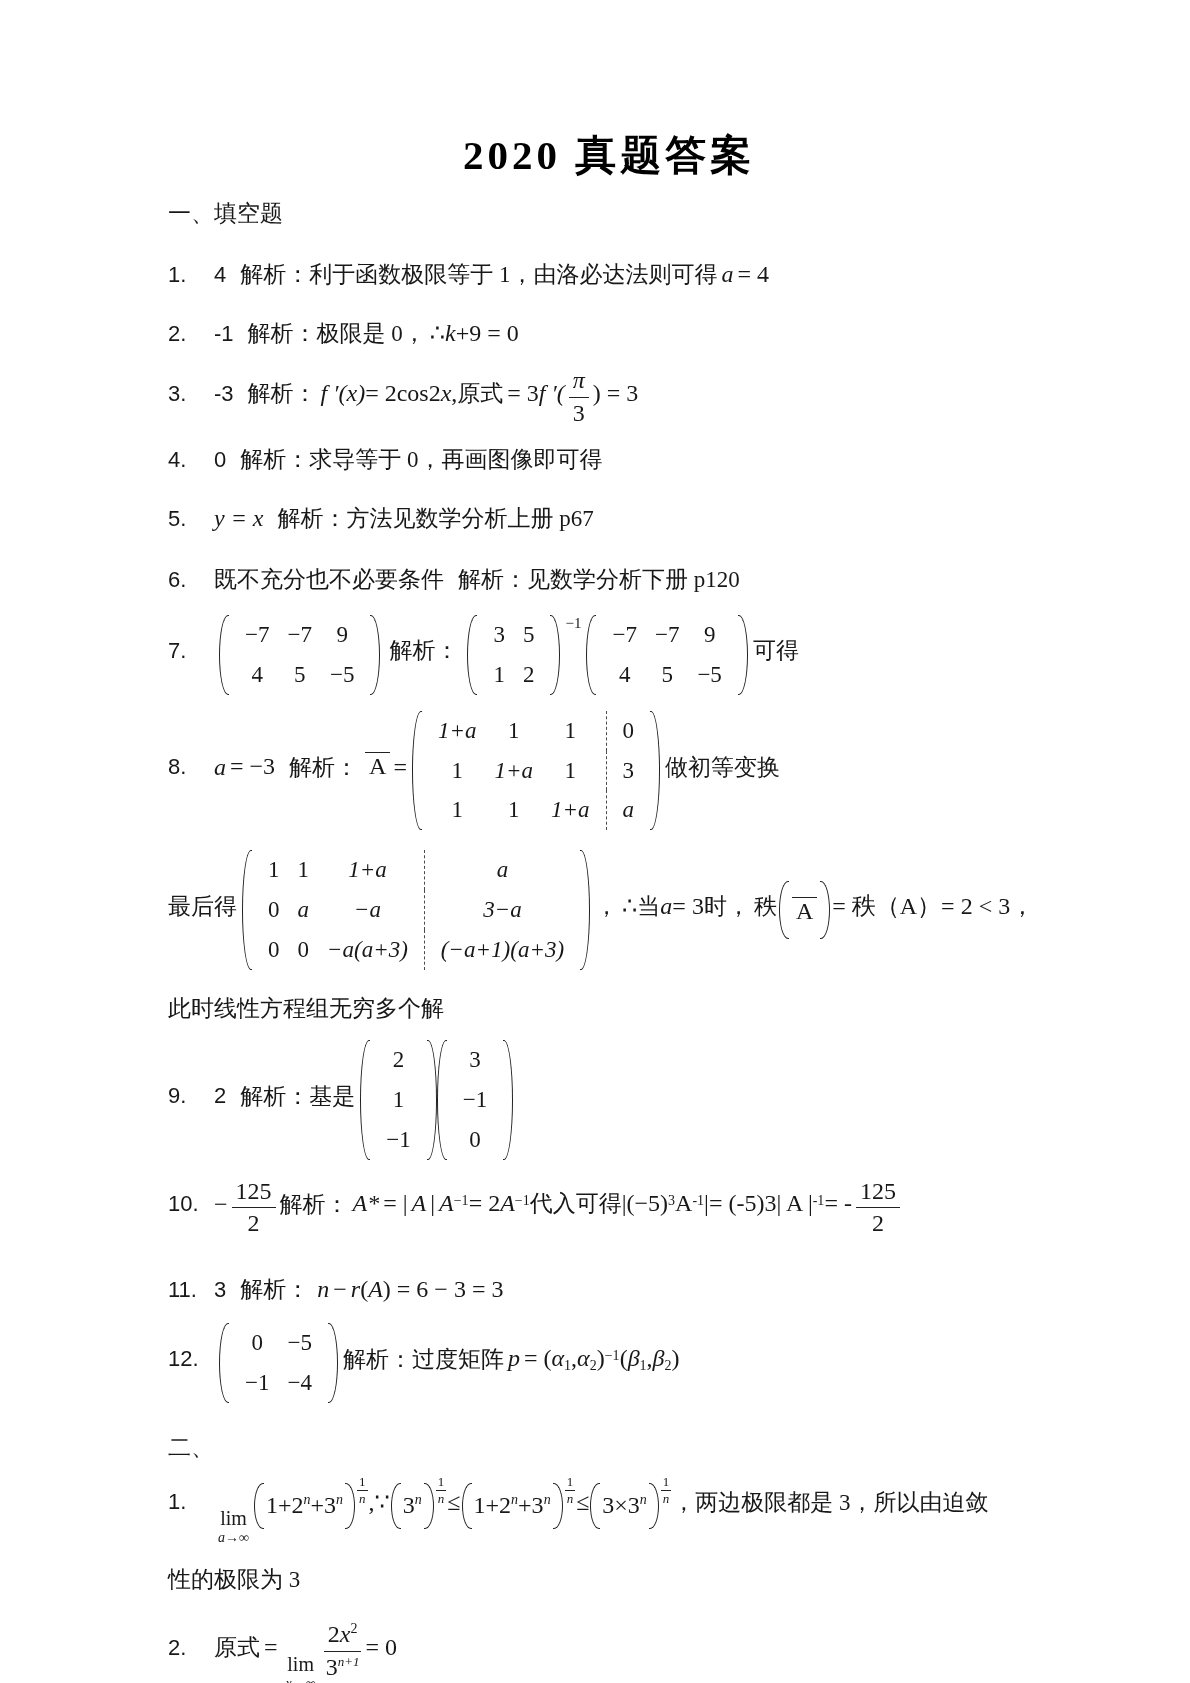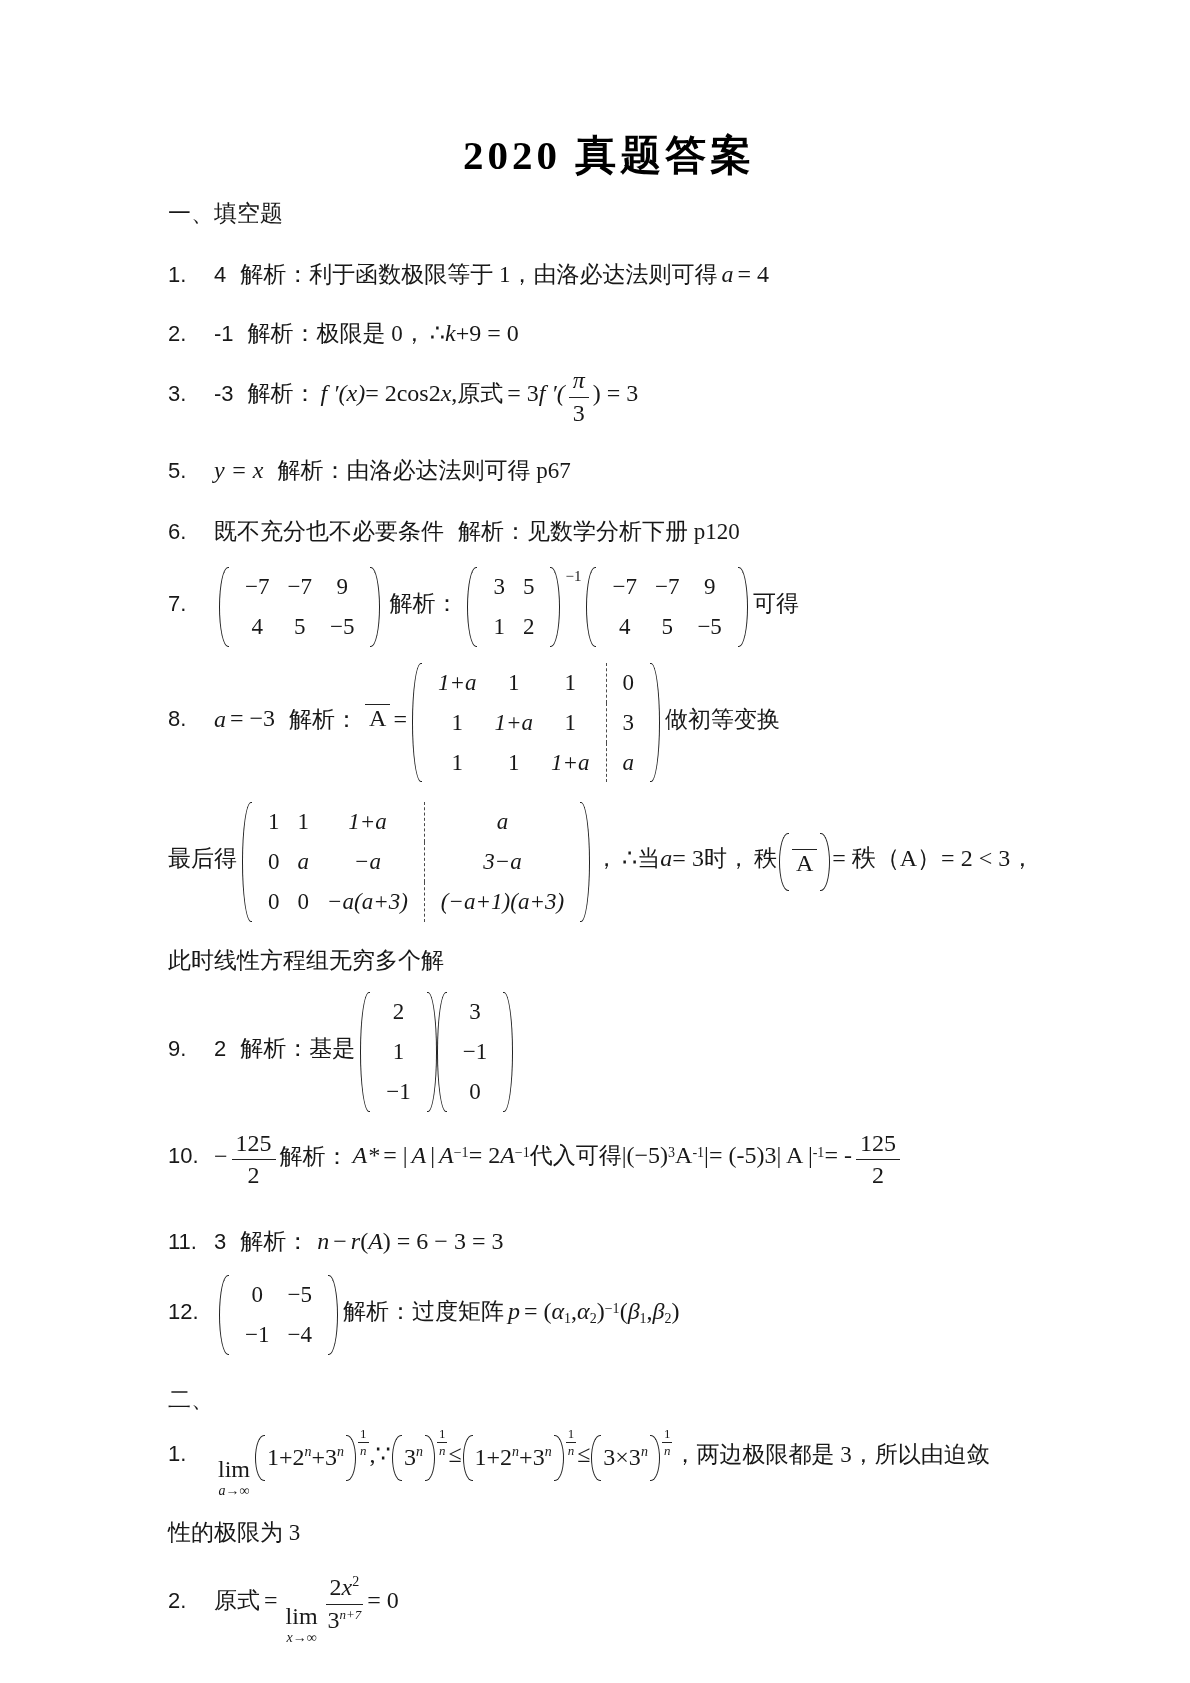--- a/index.html
+++ b/index.html
@@ -28,21 +28,21 @@
   .pl{border:1.7px solid #222;border-right:none;border-top-left-radius:9px 50%;border-bottom-left-radius:9px 50%;}
   .pr{border:1.7px solid #222;border-left:none;border-top-right-radius:9px 50%;border-bottom-right-radius:9px 50%;}
   
   .frac{display:inline-flex;flex-direction:column;align-items:center;vertical-align:middle;margin:0 4px;line-height:1.15;font-size:24px;}
   .fn{border-bottom:1.5px solid #222;padding:0 4px 2px;}
   .fd{padding-top:2px;}
   
   .obar{display:inline-block;border-top:1.6px solid #222;padding:1px 4px 0;line-height:1;font-size:24px;margin:0 3px;}
   
   .lim{display:inline-flex;flex-direction:column;align-items:center;vertical-align:-16px;margin:0 4px;line-height:1;}
-  .lim-t{font-size:24px;}
+  .lim-t{font-size:20px;}
   .lim-s{font-size:14px;font-style:italic;margin-top:3px;}
   
   .pg{display:inline-flex;align-items:center;vertical-align:middle;height:46px;margin:0 1px;}
   .pexpr{font-size:24px;padding:0 2px;}
   .ns{font-size:14px;font-style:italic;}
   .efrac{display:inline-flex;flex-direction:column;align-items:center;font-size:13px;line-height:1.1;transform:translateY(-15px);margin-left:2px;}
   .efn{border-bottom:1.2px solid #222;padding:0 2px 1px;}
   .efd{font-style:italic;padding-top:1px;}
   .bigp{display:inline-flex;align-items:center;vertical-align:middle;height:58px;margin:0 2px;}
 </style>
@@ -74,24 +74,28 @@
   <div class="line" style="margin-top:18px">
     <span class="no sans">3.</span><span class="ans sans">-3</span>
     <span class="cn">解析：</span>
     <span class="run"><span class="mit">f ′(x)</span><span class="mrm">= 2cos2</span><span class="mit">x</span><span class="mrm">,</span><span class="cn">原式</span>
       <span class="mrm">= 3</span><span class="mit">f ′(</span><span class="frac">
             <span class="fn mit">π</span>
             <span class="fd">3</span>
           </span><span class="mrm">) = 3</span></span>
   </div>
 
+  <div class="line" style="margin-top:18px">
+    <span class="no sans">4.</span><span class="ans sans">0</span>
+    <span class="cn">解析：</span><span class="cn">求导等于 0，再画图像即可得</span>
+  </div>
 
   <div class="line" style="margin-top:28px">
     <span class="no sans">5.</span><span class="mit ans">y = x</span>
-    <span class="cn">解析：</span><span class="cn">由洛必达法则可得 p67</span>
+    <span class="cn">解析：</span><span class="cn">方法见数学分析上册 p67</span>
   </div>
 
   <div class="line" style="margin-top:30px">
     <span class="no sans">6.</span><span class="cn ans">既不充分也不必要条件</span>
     <span class="cn">解析：</span><span class="cn">见数学分析下册 p120</span>
   </div>
 
   <div class="line" style="margin-top:20px">
     <span class="no sans">7.</span><span class="mtx">
           <span class="paren pl"></span>
@@ -324,18 +328,18 @@
   </div>
 
   <div class="line" style="margin-top:26px">
     <span class="no sans">2.</span><span class="cn">原式</span>
     <span class="mrm">=</span>
     <span class="lim">
           <span class="lim-t">lim</span>
           <span class="lim-s">x→∞</span>
         </span><span class="frac">
           <span class="fn"><span class="mrm">2</span><span class="mit">x</span><sup class="s">2</sup></span>
-          <span class="fd"><span class="mrm">3</span><sup class="s mit" style="font-size:13px">n+7</sup></span>
+          <span class="fd"><span class="mrm">3</span><sup class="s mit" style="font-size:13px">n+1</sup></span>
         </span><span class="mrm">= 0</span>
   </div>
 
  </div>
 </div>
 
 </body></html>

